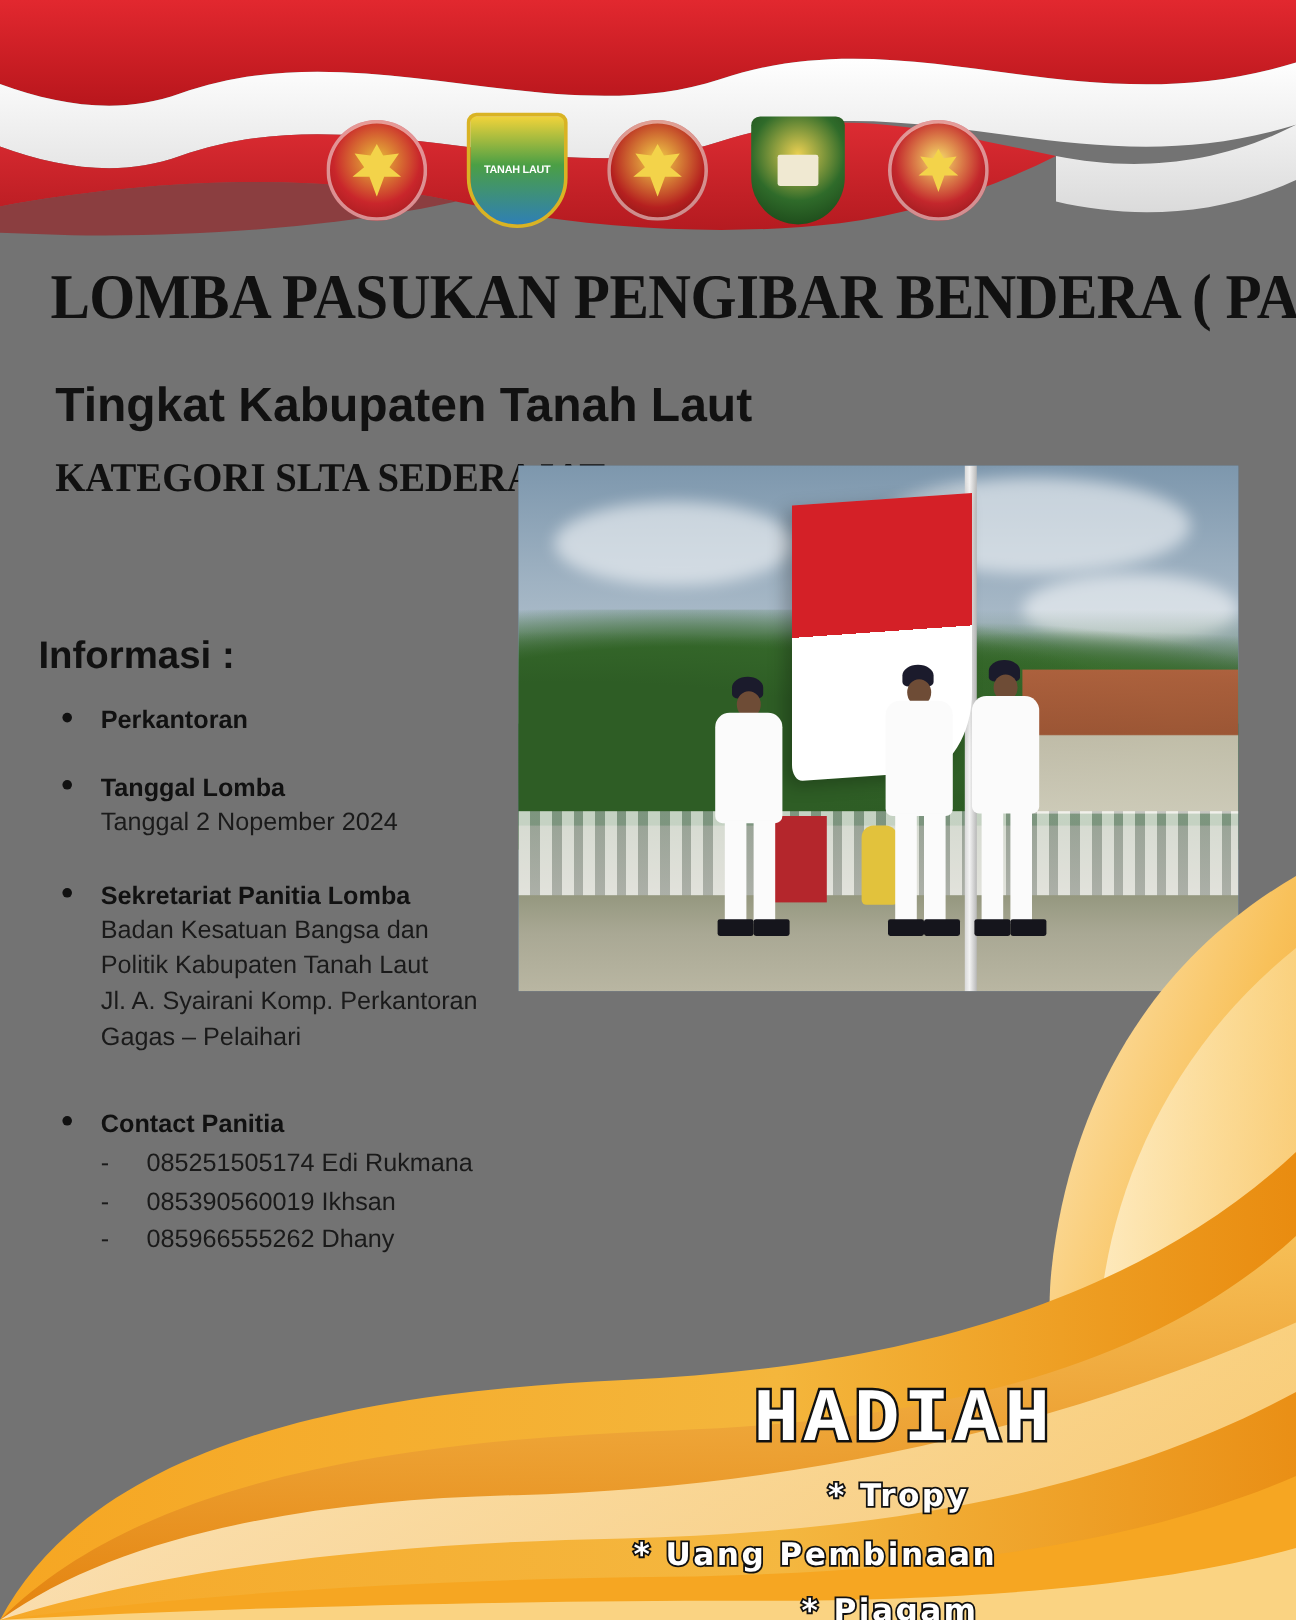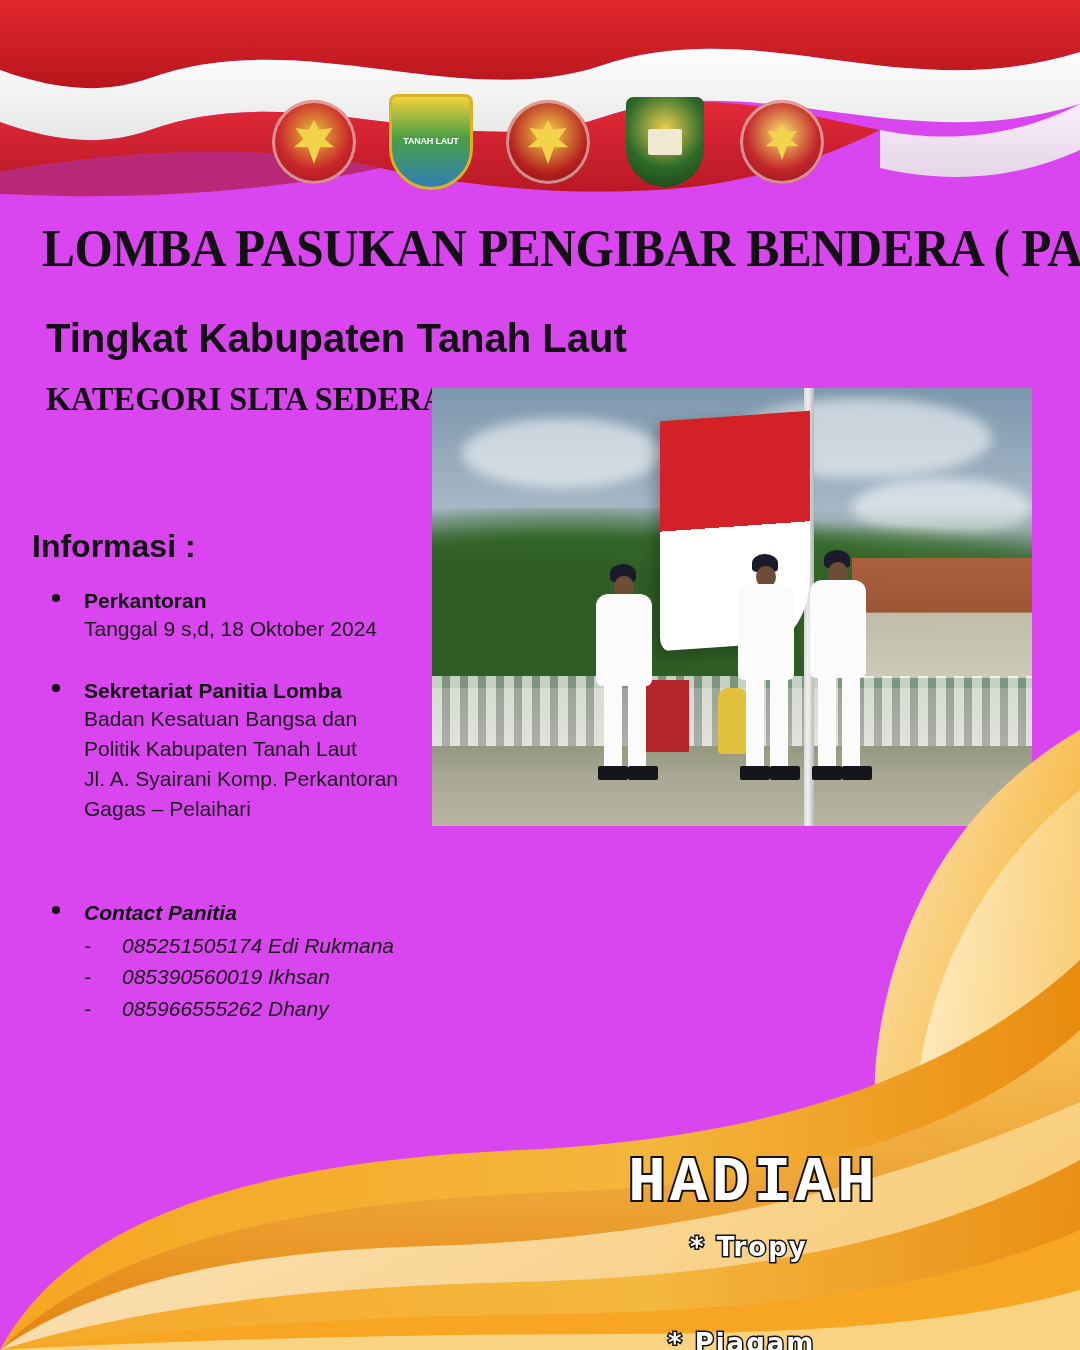--- a/index.html
+++ b/index.html
@@ -14,21 +14,21 @@
     font-family: "Liberation Sans", sans-serif;
     position: relative;
   }
 
   .poster {
     position: absolute;
     left: 0; top: 0;
     width: 1080px;
     height: 1350px;
     overflow: hidden;
-    background: #d946ef;
+    background: #737373;
   }
 
   
   .ribbon {
     position: absolute;
     left: 0; top: 0;
     width: 1080px;
     height: 200px;
     overflow: hidden;
   }
@@ -363,34 +363,38 @@
   <div class="title-sub">Tingkat Kabupaten Tanah Laut</div>
   <div class="title-cat">KATEGORI SLTA SEDERAJAT</div>
 
   <div class="info-heading">Informasi :</div>
 
   <div class="info-list">
 
     <div class="info-item">
       <span class="bullet"></span>
       <div class="it-title">Perkantoran</div>
-      <div class="it-line">Tanggal 9 s,d, 18 Oktober 2024</div>
-    </div>
-
+    </div>
+
+    <div class="info-item" style="margin-top:30px;">
+      <span class="bullet"></span>
+      <div class="it-title">Tanggal Lomba</div>
+      <div class="it-line">Tanggal 2 Nopember 2024</div>
+    </div>
 
     <div class="info-item" style="margin-top:34px;">
       <span class="bullet"></span>
       <div class="it-title">Sekretariat Panitia Lomba</div>
       <div class="it-line">Badan Kesatuan Bangsa dan</div>
       <div class="it-line">Politik Kabupaten Tanah Laut</div>
       <div class="it-line">Jl. A. Syairani Komp. Perkantoran</div>
       <div class="it-line">Gagas – Pelaihari</div>
     </div>
 
-    <div class="info-item" style="margin-top:76px;font-style:italic;">
+    <div class="info-item" style="margin-top:44px;">
       <span class="bullet"></span>
       <div class="it-title">Contact Panitia</div>
       <div class="contact-list">
         <div class="contact-line">
           <span class="dash">-</span>
           <span>085251505174 Edi Rukmana</span>
         </div>
         <div class="contact-line">
           <span class="dash">-</span>
           <span>085390560019 Ikhsan</span>
@@ -473,15 +477,16 @@
       <path d="M0,620 C120,500 340,470 560,462 C780,454 960,410 1080,300 L1080,620 Z" fill="url(#og4)" opacity="0.85"></path>
       <path d="M0,620 C100,548 260,520 430,516 C640,510 860,470 1080,372 L1080,620 Z" fill="url(#og3)" opacity="0.8"></path>
       <path d="M0,620 C140,576 320,556 520,552 C760,546 940,506 1080,430 L1080,620 Z" fill="url(#og2)" opacity="0.95"></path>
       <path d="M0,620 C160,598 360,586 560,584 C800,580 960,552 1080,500 L1080,620 Z" fill="#f6a622"></path>
       <path d="M0,620 C180,610 400,604 620,604 C840,604 980,588 1080,560 L1080,620 Z" fill="#fbd88d" opacity="0.9"></path>
     </svg>
   </div>
 
   <div class="hadiah">HADIAH</div>
   <div class="prize prize-1">*  Tropy</div>
+  <div class="prize prize-2">*  Uang Pembinaan</div>
   <div class="prize prize-3">*  Piagam</div>
 
 </div>
 
 </body></html>

